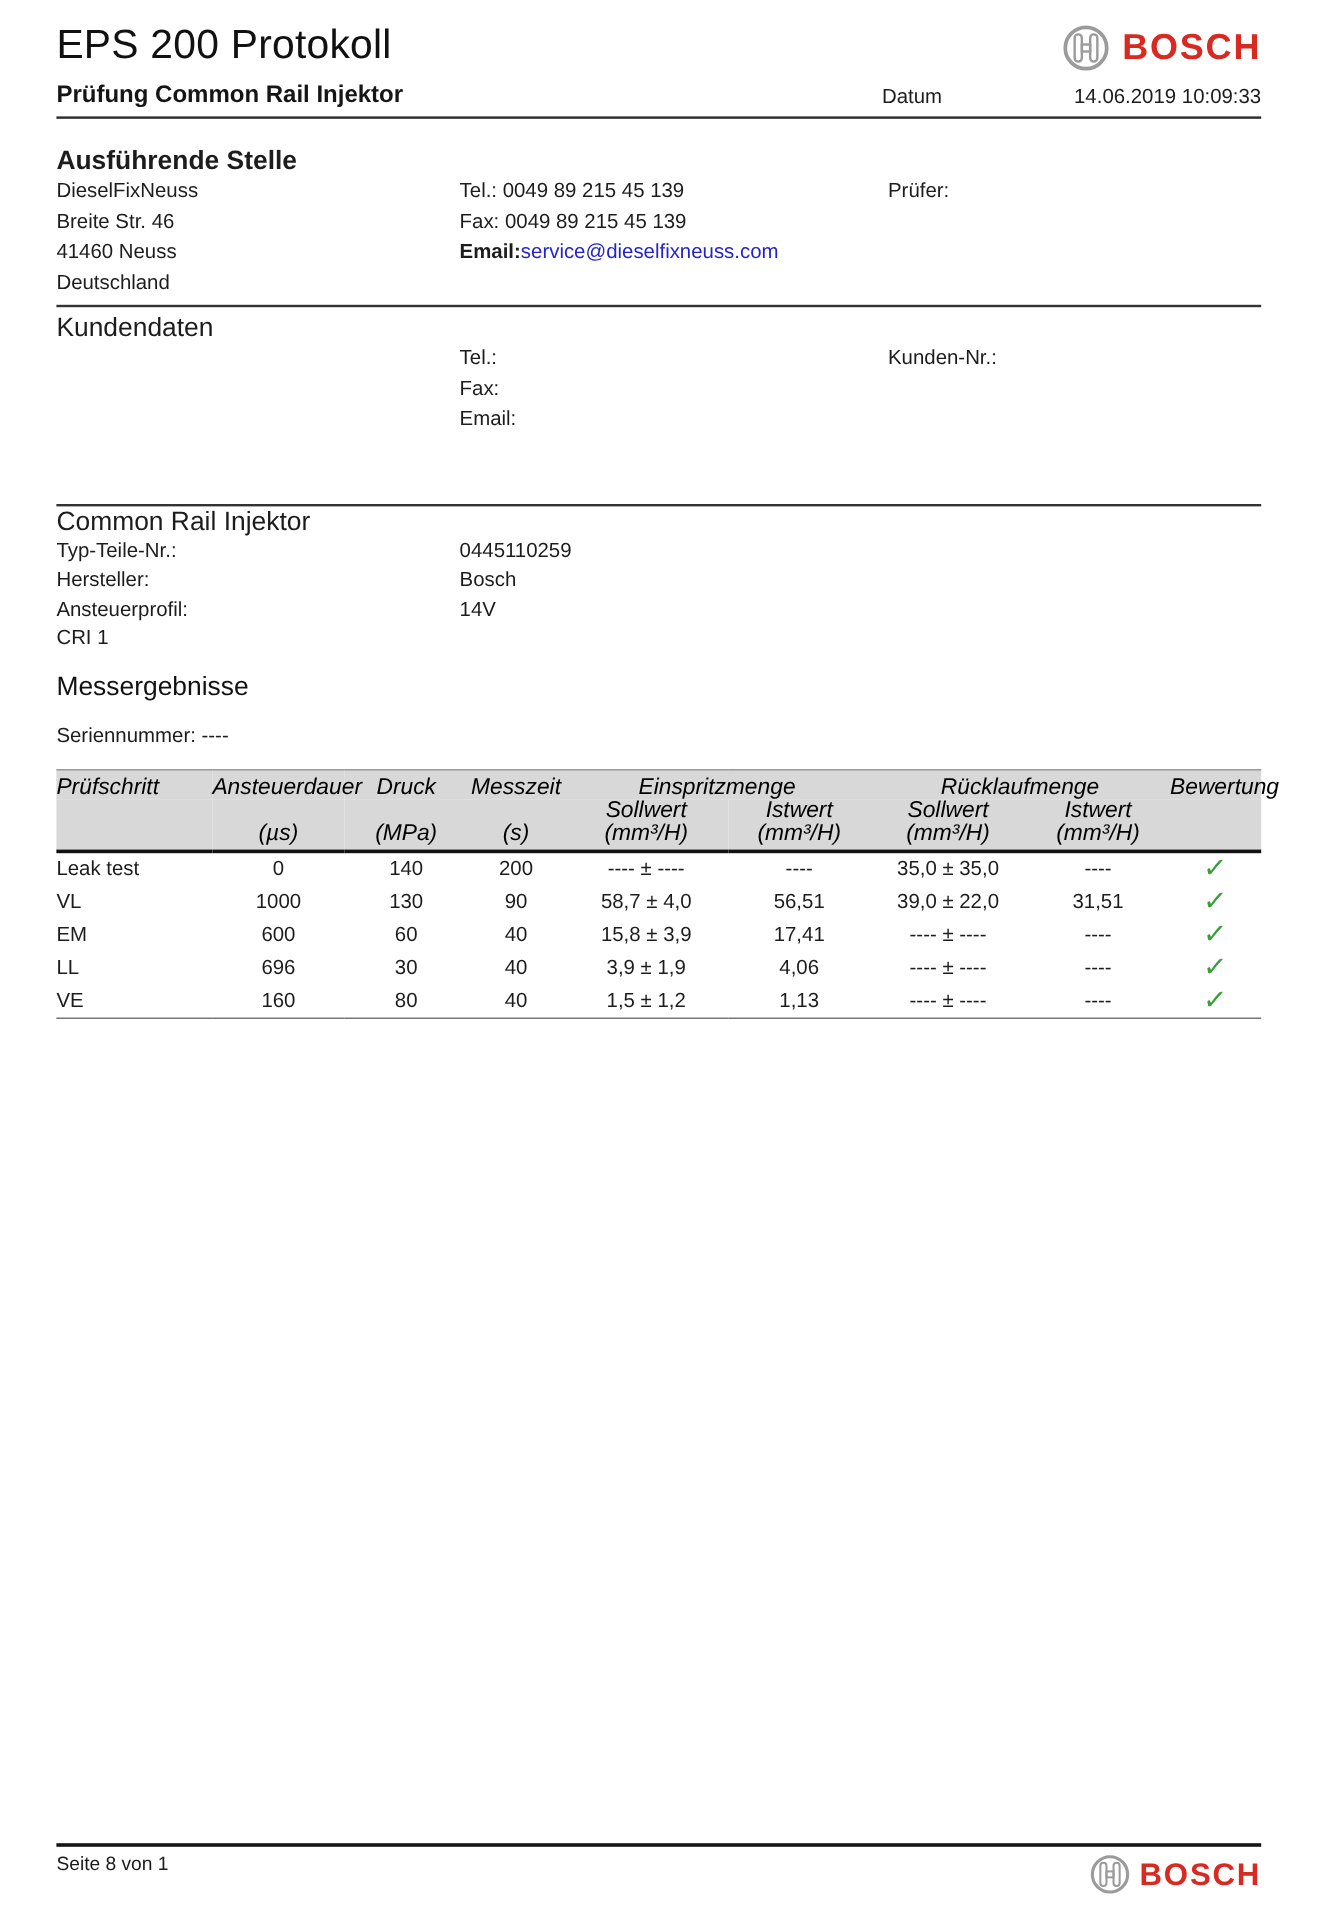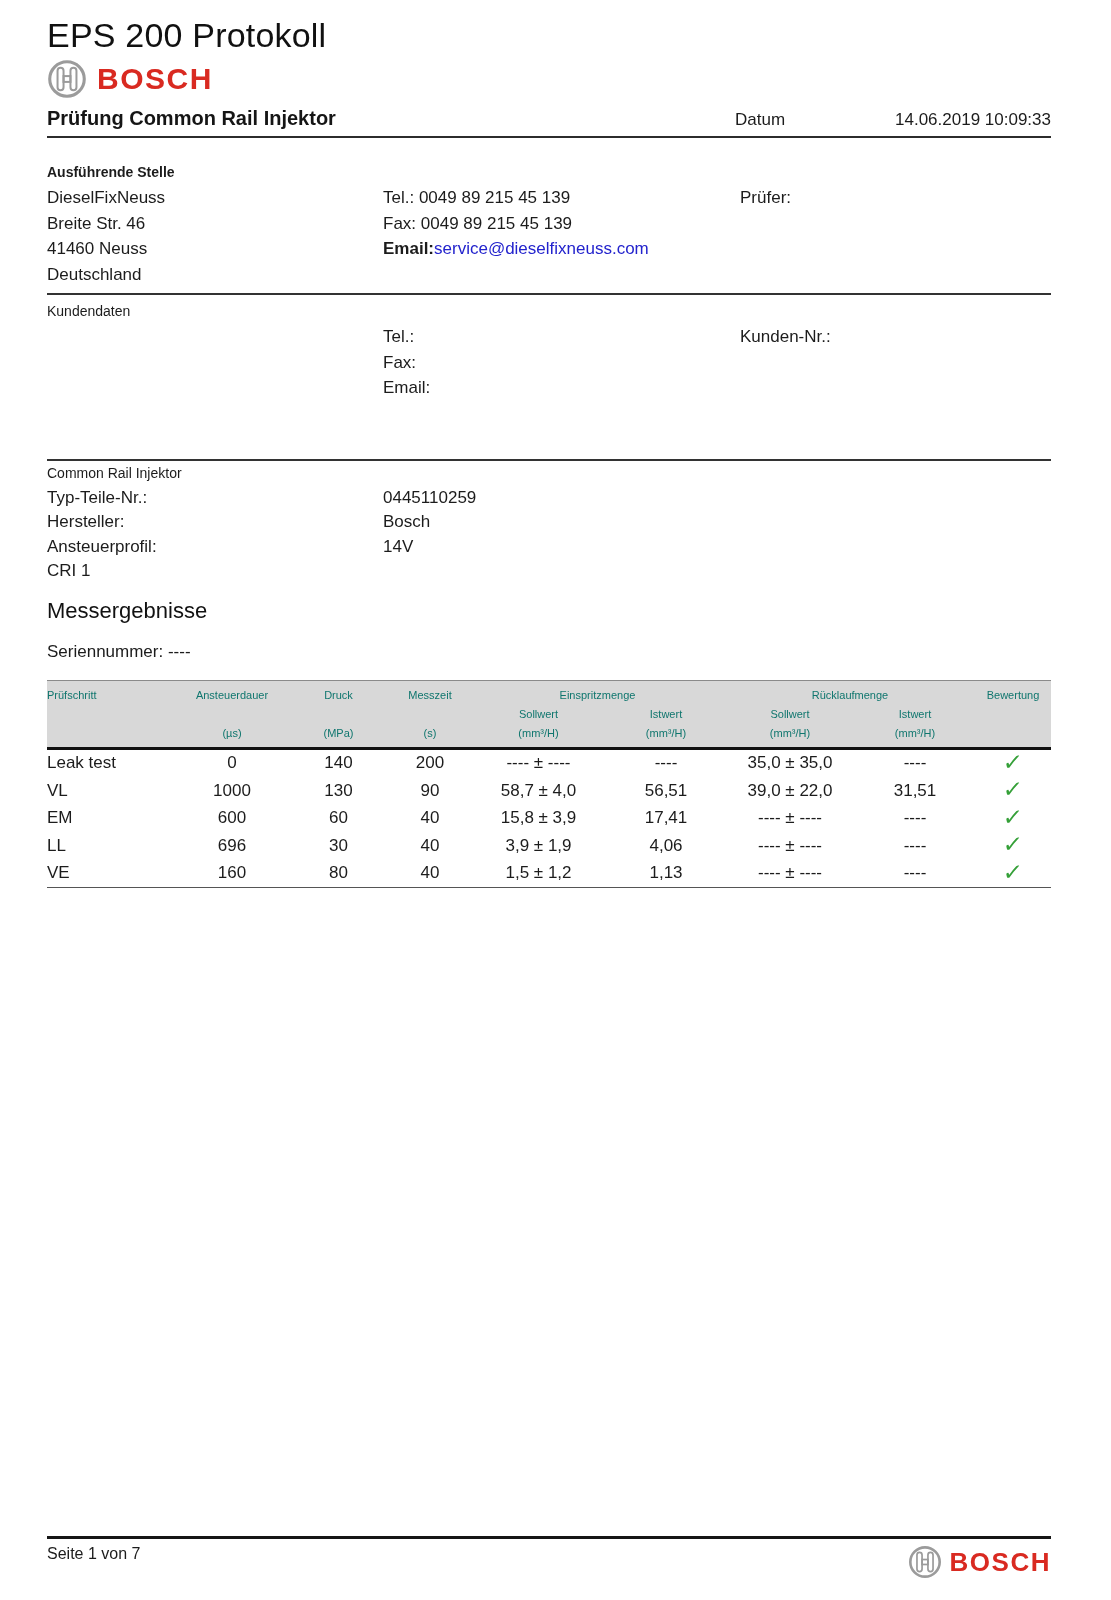--- a/index.html
+++ b/index.html
@@ -18,21 +18,21 @@
     padding: 16px 60px 0 47px;
     overflow: hidden;
   }
 
   
   .rule  { border: none; border-top: 2px solid #2c2c2c; margin: 0; }
   .rule-thin { border: none; border-top: 2px solid #333; margin: 0; }
   .rule-footer { border: none; border-top: 3px solid #161616; margin: 0; }
 
   
-  .header-top { display: flex; justify-content: space-between; align-items: flex-start; flex-direction: column; }
+  .header-top { display: flex; justify-content: space-between; align-items: center; }
   h1.doc-title {
     margin: 0; font-size: 34px; font-weight: normal; letter-spacing: 0.2px;
     line-height: 1.15; color: #111;
   }
   .brand { display: flex; align-items: center; gap: 10px; margin-top: 4px; }
   .brand-text {
     color: var(--bosch-red, #d92a21);
     font-weight: bold; font-size: 30px; letter-spacing: 1.5px; line-height: 1;
   }
   .brand.small .brand-text { font-size: 26px; }
@@ -40,21 +40,21 @@
 
   .header-sub { display: flex; align-items: flex-end; margin-top: 8px; }
   .subtitle { flex: 0 0 688px; font-size: 20px; font-weight: 600; color: #151515; }
   .datum-label { flex: 0 0 132px; font-size: 17px; }
   .datum-value { flex: 1; text-align: right; font-size: 17px; }
   .header .rule { margin-top: 6px; }
 
   
   .grid3 { display: grid; grid-template-columns: 336px 357px 1fr; }
   .line { line-height: 25.5px; font-size: 17px; }
-  .section-heading { font-size: 14px; line-height: 25px; margin: 0; font-weight: normal; }
+  .section-heading { font-size: 22px; line-height: 25px; margin: 0; font-weight: normal; }
   .section-heading.bold { font-weight: bold; }
 
   .sec-exec { margin-top: 22px; }
   .sec-exec .rule-thin { margin-top: 6px; }
   .sec-kunden { margin-top: 4px; }
   .sec-injector .rule-thin { margin-top: 58px; }
 
   .email-link { color: var(--link-blue, #2222cc); text-decoration: none; }
   .email-label { font-weight: bold; }
 
@@ -77,21 +77,21 @@
   table.results col.c3 { width: 103px; }
   table.results col.c4 { width: 80px; }
   table.results col.c5 { width: 137px; }
   table.results col.c6 { width: 118px; }
   table.results col.c7 { width: 130px; }
   table.results col.c8 { width: 120px; }
   table.results col.c9 { width: auto; }
   table.results thead th {
     background: var(--table-header-bg, #d8d8d8);
     font-weight: normal; text-align: center; padding: 0; line-height: 19px;
-    font-size: 11px; color: #0f766e;
+    font-size: 19px; color: #000000; font-style: italic;
   }
   table.results thead tr.h1 th { padding-top: 5px; }
   table.results thead tr.h3 th { padding-bottom: 4px; }
   table.results thead { border-top: 1px solid #8a8a8a; border-bottom: 3px solid #111; }
   table.results th.al { text-align: left; }
   table.results tbody td {
     text-align: center; padding: 0; line-height: 24.5px; white-space: nowrap;
   }
   table.results tbody td.al { text-align: left; }
   table.results tbody { border-bottom: 1px solid #555; }
@@ -294,21 +294,21 @@
         <td>---- ± ----</td>
         <td>----</td>
         <td><span class="check">✓</span></td>
       </tr>
     </tbody>
   </table>
 
   <footer class="footer">
     <hr class="rule-footer">
     <div class="footer-row">
-      <div class="page-num">Seite 1 von 7</div>
+      <div class="page-num">Seite 8 von 1</div>
       <div class="brand small">
         <span>
           <svg width="34" height="34" viewBox="0 0 44 44" aria-hidden="true">
             <circle cx="22" cy="22" r="19" fill="none" stroke="#9b9b9b" stroke-width="3.4"></circle>
             <rect x="11.6" y="9.5" width="6.6" height="25" rx="3.3" fill="none" stroke="#9b9b9b" stroke-width="2.2"></rect>
             <rect x="25.8" y="9.5" width="6.6" height="25" rx="3.3" fill="none" stroke="#9b9b9b" stroke-width="2.2"></rect>
             <rect x="18.2" y="18.8" width="7.6" height="6.4" fill="none" stroke="#9b9b9b" stroke-width="2.2"></rect>
           </svg>
         </span>
         <span class="brand-text">BOSCH</span>

